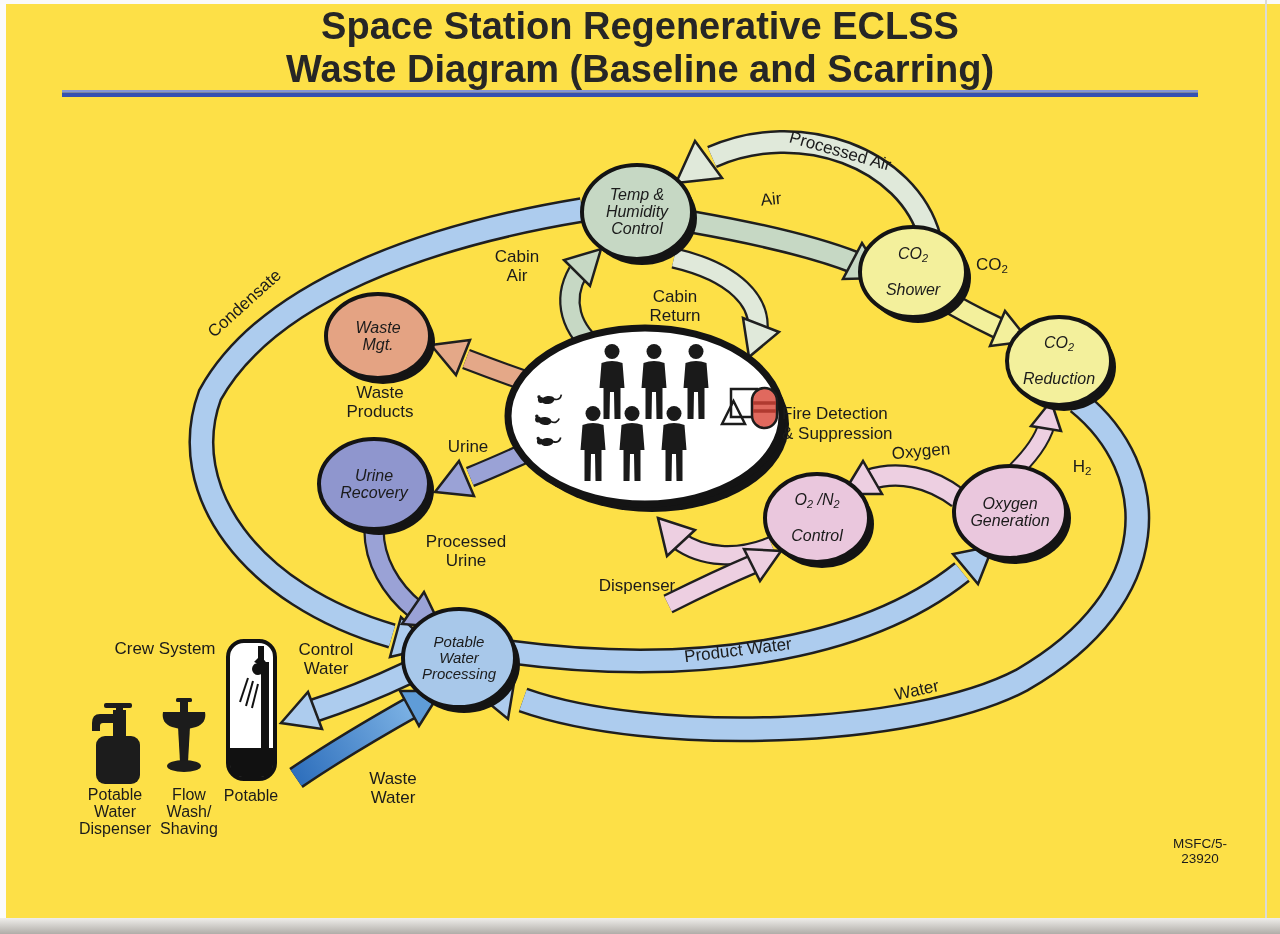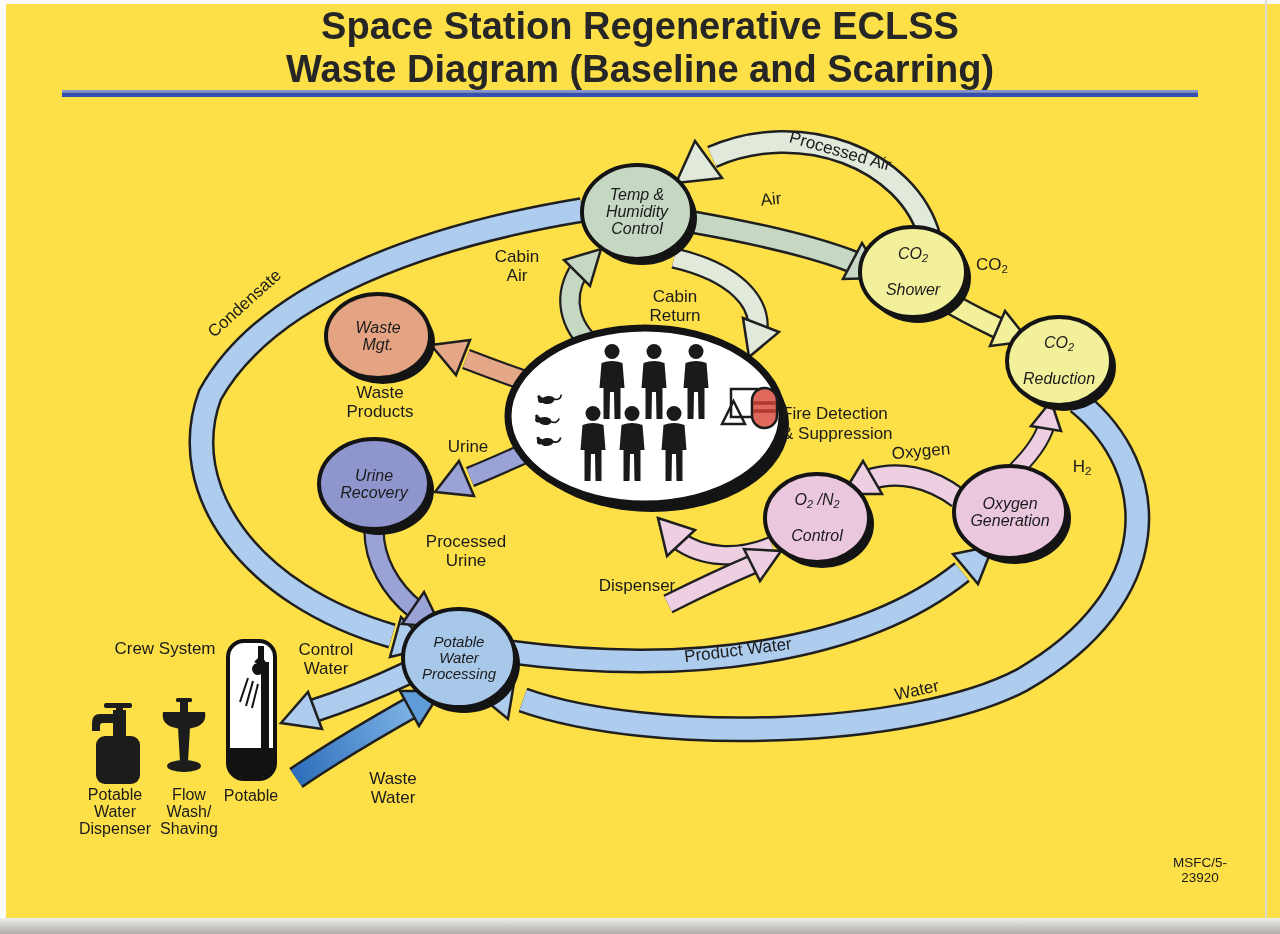--- a/index.html
+++ b/index.html
@@ -312,19 +312,19 @@
 
   <div class="lbl" style="left:165px; top:649px;">Crew System</div>
   <div class="lbl small-lbl" style="left:115px; top:812px;">Potable
 Water
 Dispenser</div>
   <div class="lbl small-lbl" style="left:189px; top:812px;">Flow
 Wash/
 Shaving</div>
   <div class="lbl small-lbl" style="left:251px; top:796px;">Potable</div>
 
-  <div class="lbl msfc" style="left:1176px; top:871px;margin-left:24px;">MSFC/5-23920</div>
+  <div class="lbl msfc" style="left:1176px; top:852px;margin-left:24px;">MSFC/5-23920</div>
 
   <div class="edge-left"></div>
   <div class="edge-top"></div>
   <div class="edge-right"></div>
   <div class="edge-bottom"></div>
 </div>
 
 </body></html>

